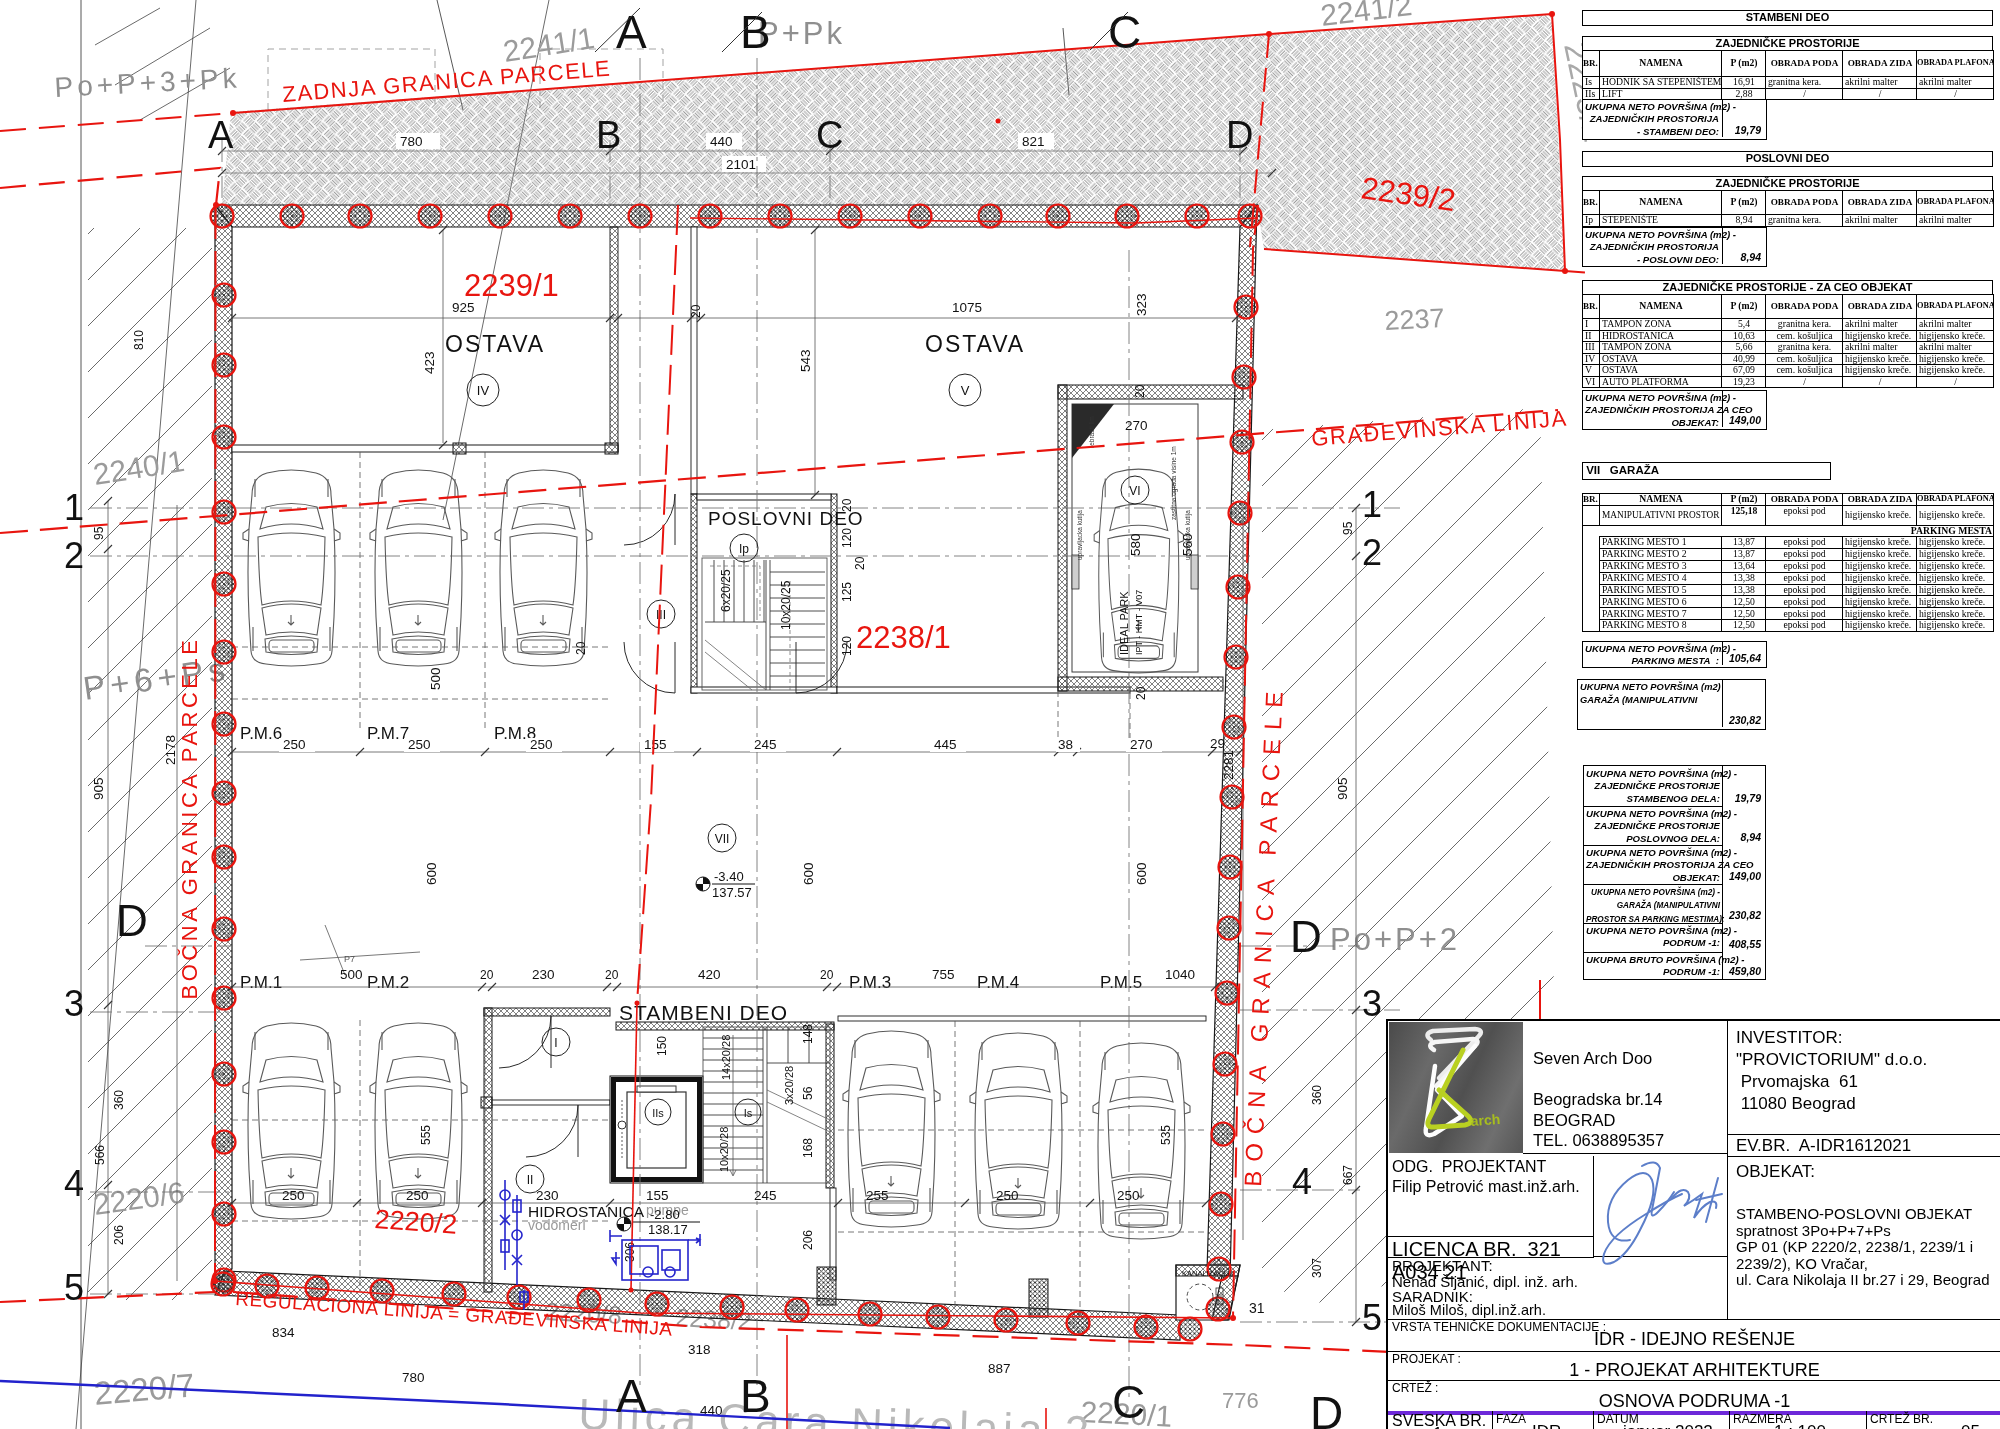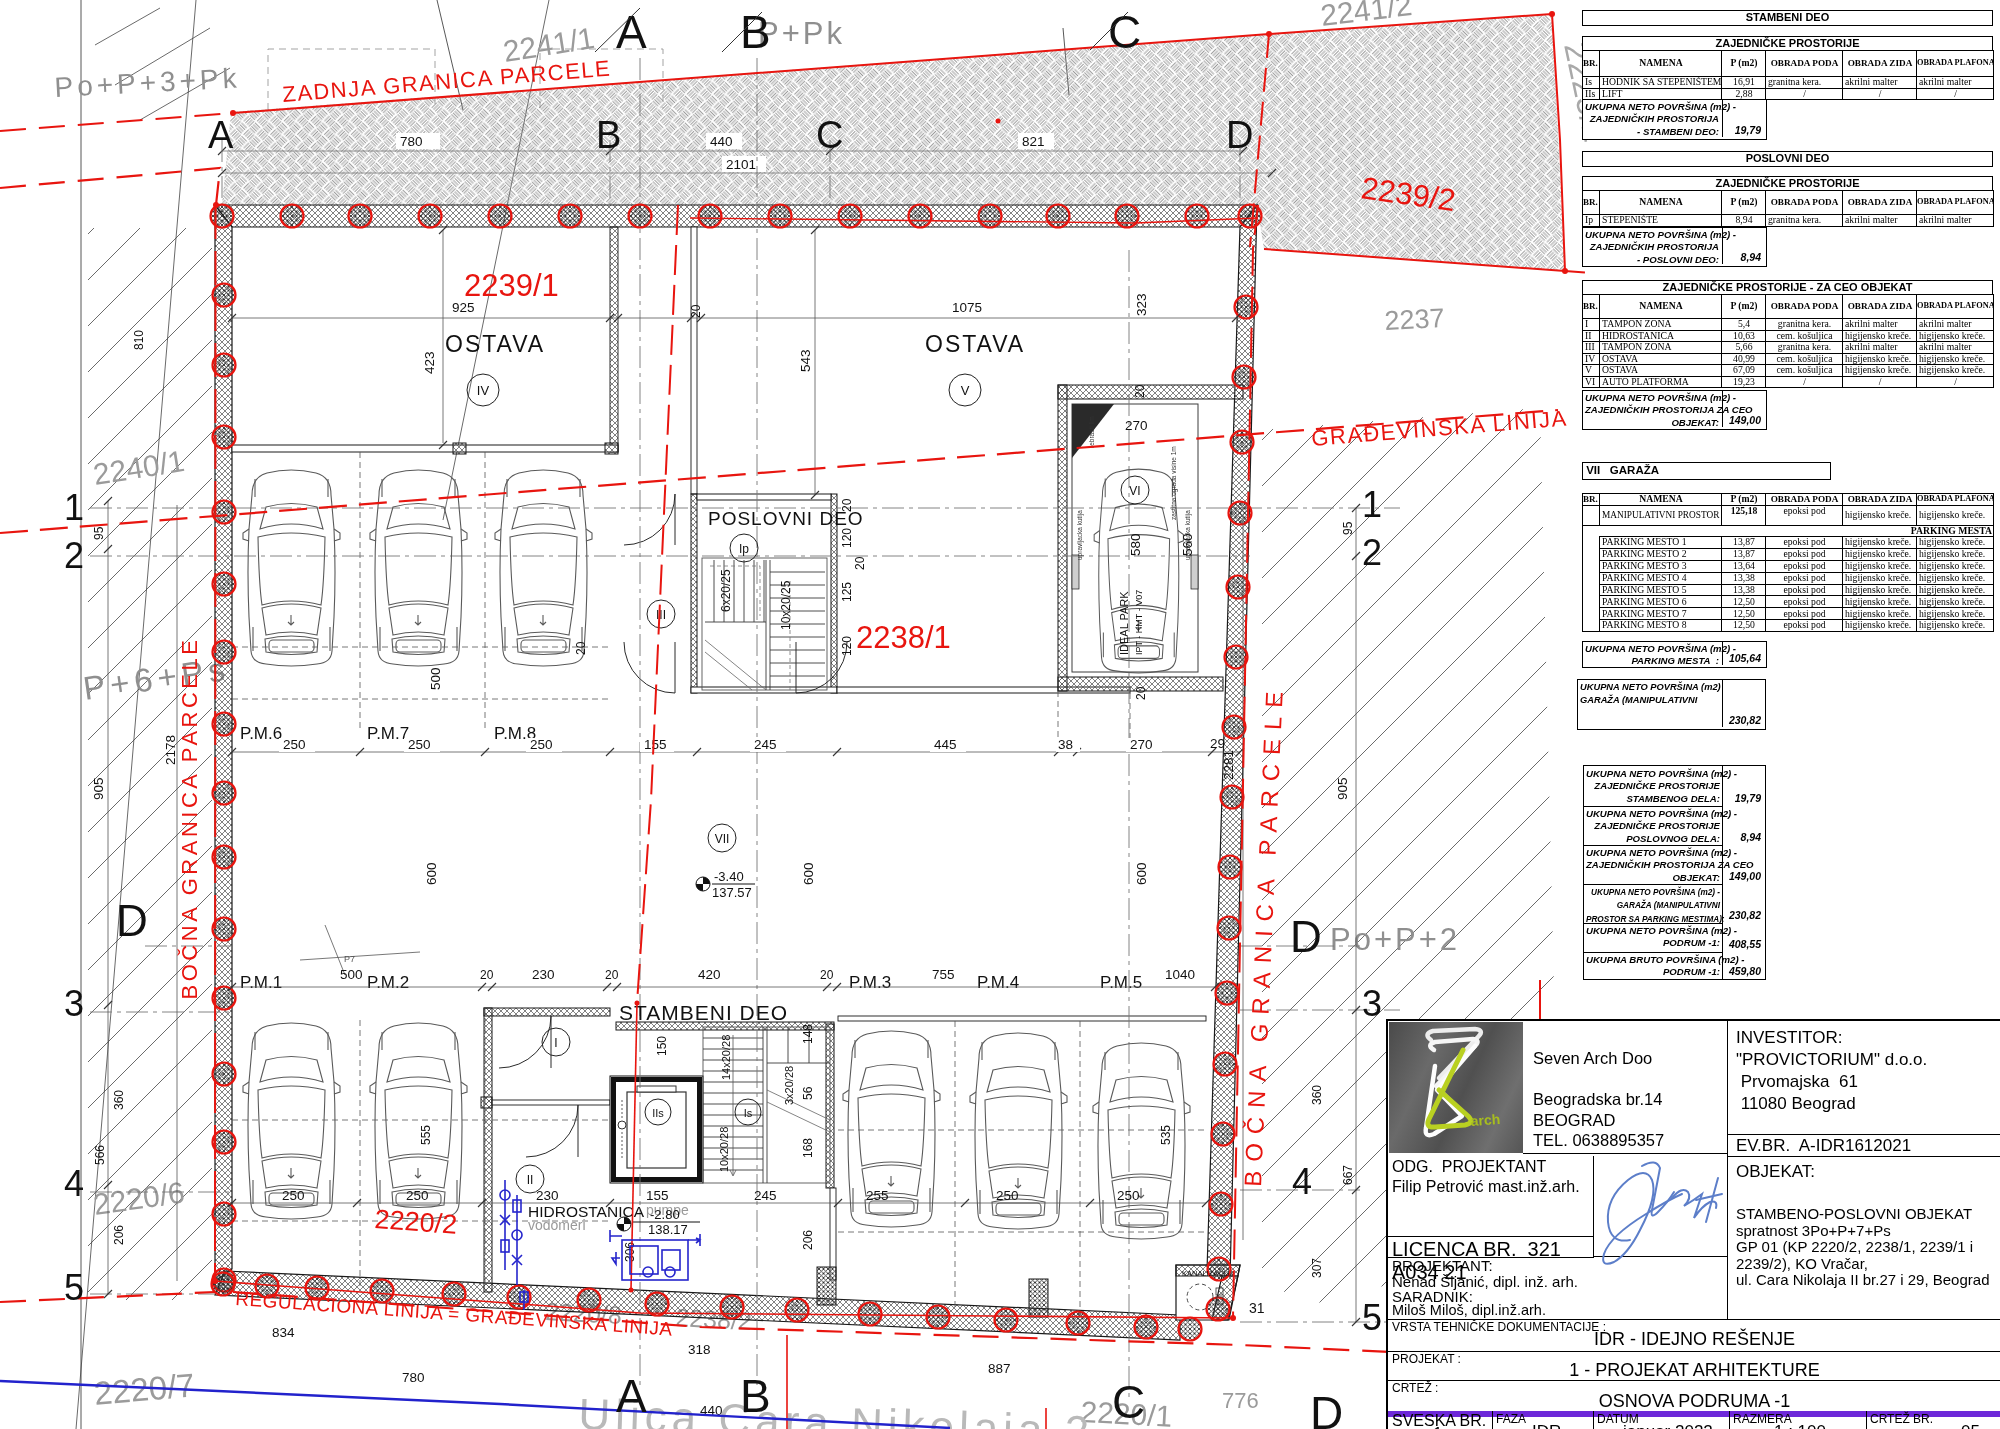--- a/index.html
+++ b/index.html
@@ -1123,21 +1123,21 @@
 <div class="abs" style="left:0;top:298px;width:613px;height:32px;border-bottom:1px solid #000">
 <div style="position:absolute;left:4px;top:1px;font-size:12px">VRSTA TEHNIČKE DOKUMENTACIJE :</div>
 <div style="position:absolute;left:0;top:10px;width:100%;text-align:center;font-size:18px">IDR - IDEJNO REŠENJE</div>
 </div>
 
 <div class="abs" style="left:0;top:330px;width:613px;height:29px;border-bottom:1px solid #000">
 <div style="position:absolute;left:4px;top:1px;font-size:12px">PROJEKAT :</div>
 <div style="position:absolute;left:0;top:9px;width:100%;text-align:center;font-size:18px">1 - PROJEKAT ARHITEKTURE</div>
 </div>
 
-<div class="abs" style="left:0;top:359px;width:613px;height:31px;border-bottom:6px solid #6d28d9">
+<div class="abs" style="left:0;top:359px;width:613px;height:31px;border-bottom:4px solid #6d28d9">
 <div style="position:absolute;left:4px;top:1px;font-size:12px">CRTEŽ :</div>
 <div style="position:absolute;left:0;top:11px;width:100%;text-align:center;font-size:18px">OSNOVA PODRUMA -1</div>
 </div>
 
 <div class="abs" style="left:0;top:390px;width:613px;height:20px">
 <div class="abs" style="left:0;top:0;width:104px;height:20px;border-right:1px solid #000">
         <span style="position:absolute;left:4px;top:1px;font-size:16px">SVESKA BR.</span>
         <span style="position:absolute;left:45px;top:13px;font-size:17px">1</span>
       </div>
 <div class="abs" style="left:104px;top:0;width:101px;height:20px;border-right:1px solid #000">

